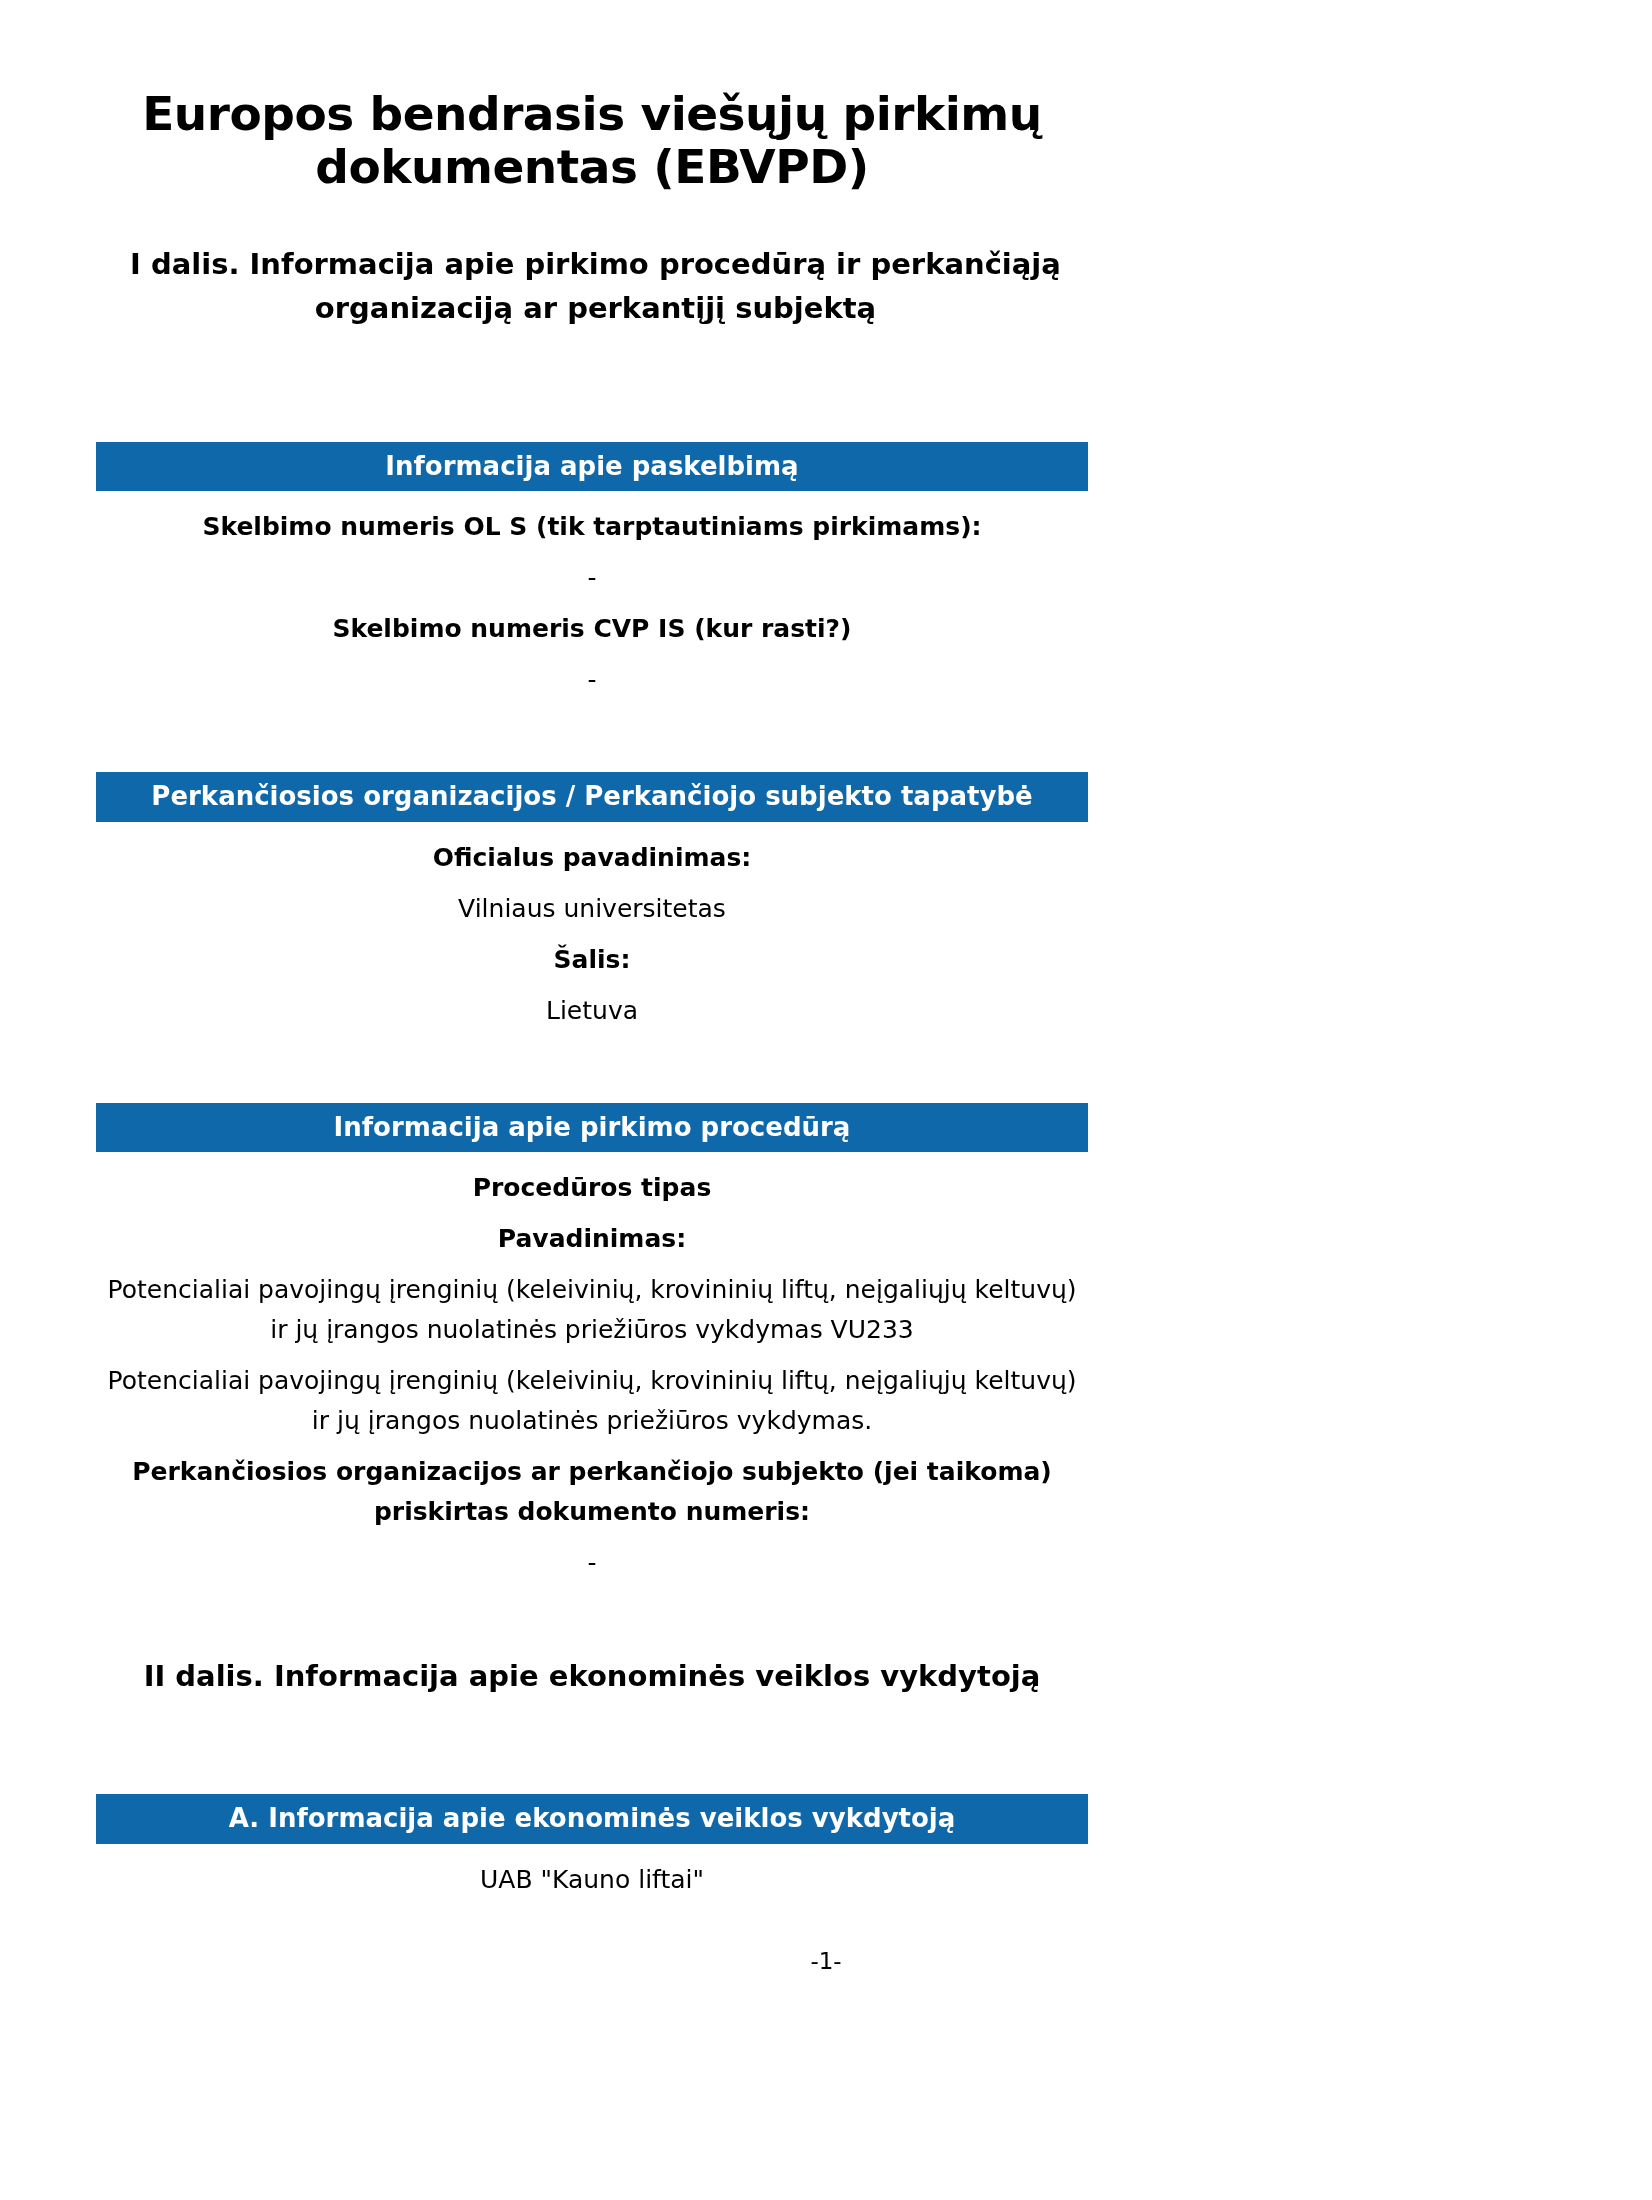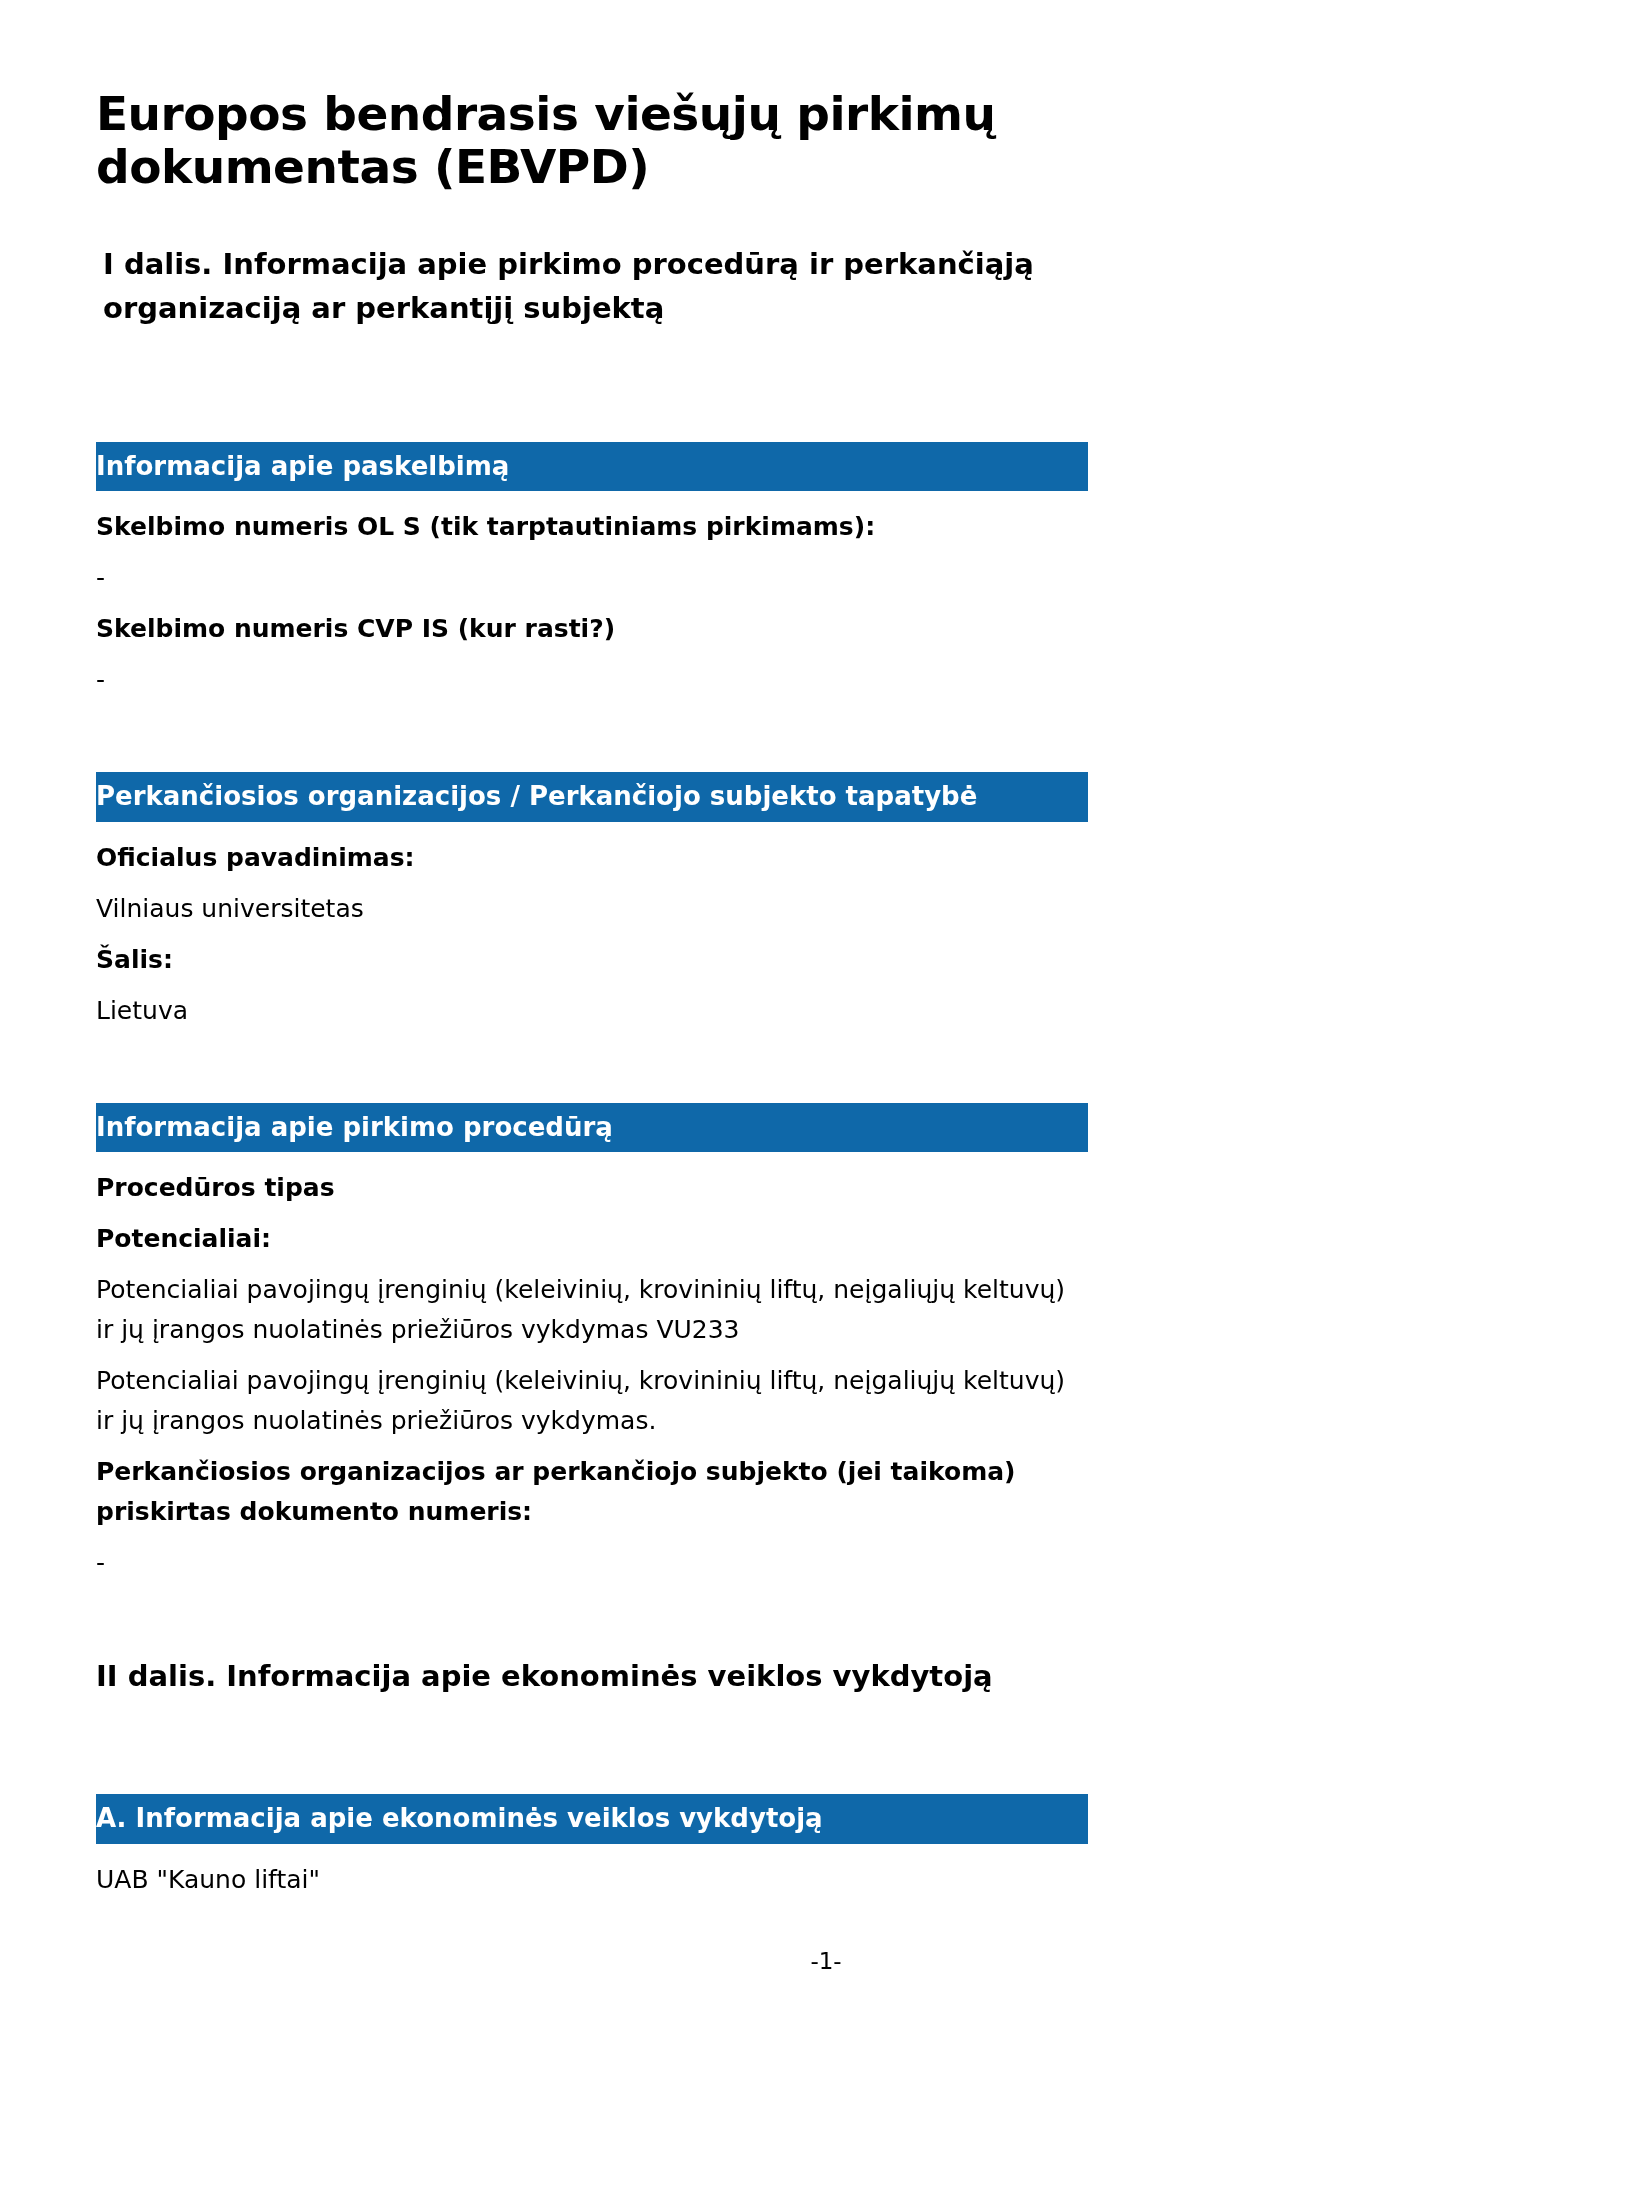--- a/index.html
+++ b/index.html
@@ -9,20 +9,21 @@
       height: 2200px;
       background: #ffffff;
       color: #000000;
       font-family: "DejaVu Sans", "Liberation Sans", sans-serif;
       position: relative;
       overflow: hidden;
     }
     .content {
       width: 1088px;        
       padding: 88px 0 0 96px;
+      text-align: center;
     }
     .doc-title {
       font-size: 47px;
       font-weight: 700;
       line-height: 1.12;
       letter-spacing: -0.5px;
       margin: 0 0 50px 0;
     }
     .part-heading {
       font-size: 29px;
@@ -78,21 +79,21 @@
     <div class="section-bar">Perkančiosios organizacijos / Perkančiojo subjekto tapatybė</div>
     <p class="row label">Oficialus pavadinimas:</p>
     <p class="row value">Vilniaus universitetas</p>
     <p class="row label">Šalis:</p>
     <p class="row value">Lietuva</p>
   </section>
 
   <section class="doc-section">
     <div class="section-bar">Informacija apie pirkimo procedūrą</div>
     <p class="row label">Procedūros tipas</p>
-    <p class="row label">Potencialiai:</p>
+    <p class="row label">Pavadinimas:</p>
     <p class="row value">Potencialiai pavojingų įrenginių (keleivinių, krovininių liftų, neįgaliųjų keltuvų) ir jų įrangos nuolatinės priežiūros vykdymas VU233</p>
     <p class="row value">Potencialiai pavojingų įrenginių (keleivinių, krovininių liftų, neįgaliųjų keltuvų) ir jų įrangos nuolatinės priežiūros vykdymas.</p>
     <p class="row label">Perkančiosios organizacijos ar perkančiojo subjekto (jei taikoma) priskirtas dokumento numeris:</p>
     <p class="row value">-</p>
   </section>
 
   <div class="part-heading part2">II dalis. Informacija apie ekonominės veiklos vykdytoją</div>
 
   <section class="doc-section last">
     <div class="section-bar">A. Informacija apie ekonominės veiklos vykdytoją</div>

